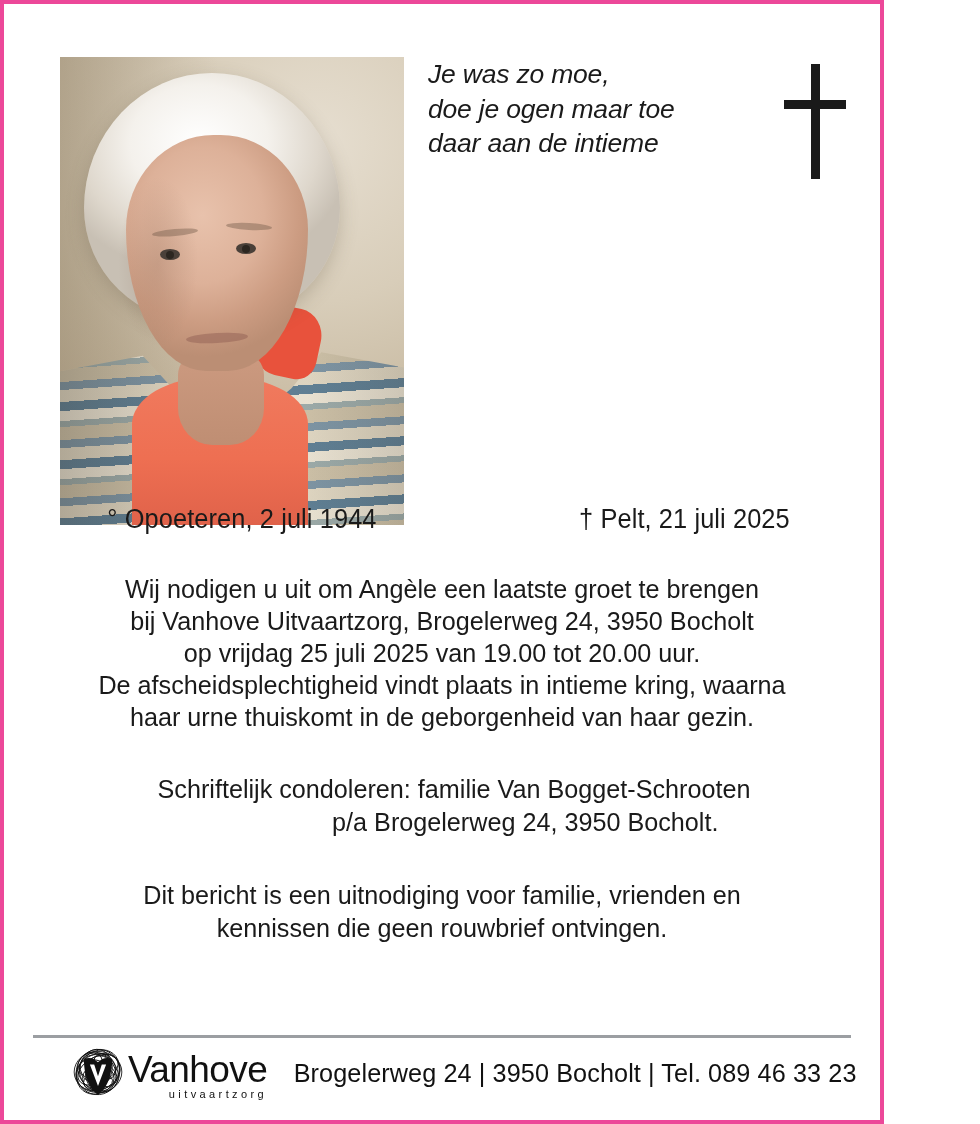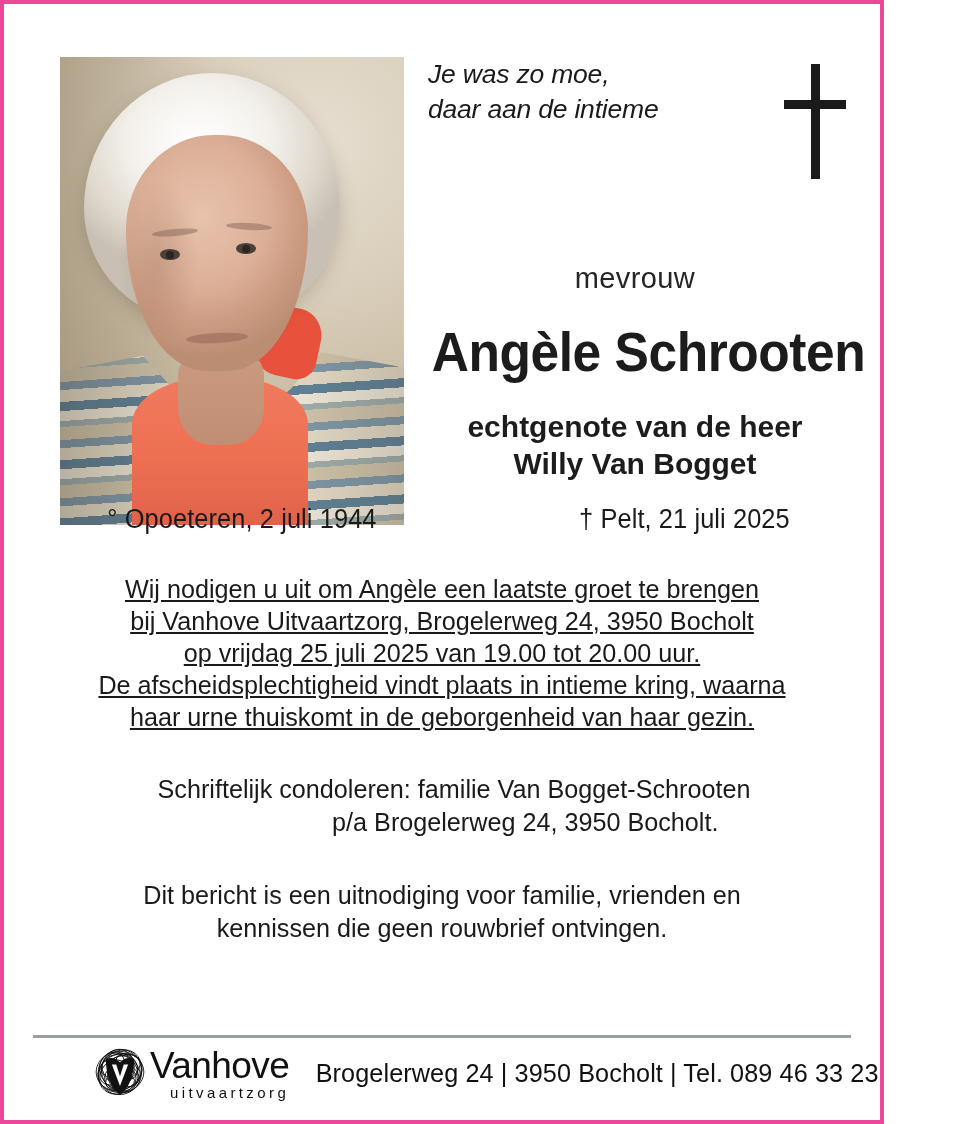--- a/index.html
+++ b/index.html
@@ -253,21 +253,20 @@
   .dates .d-left { padding-left: 52px; }
   .dates .d-right { padding-right: 38px; }
 
   
   .body {
     margin-top: 38px;
     text-align: center;
     font-size: 26.5px;
     line-height: 32px;
     letter-spacing: 0;
-    text-decoration: underline;
   }
   .body .ln { white-space: nowrap; transform: scaleX(.95); display: block; }
 
   .condolence {
     margin-top: 40px;
     text-align: center;
     font-size: 26.5px;
     line-height: 33px;
     margin-left: 24px;
   }
@@ -291,21 +290,21 @@
     height: 3px;
     background: #9b9ea2;
   }
   .footer {
     position: absolute;
     left: 0; right: 0;
     bottom: 16px;
     height: 62px;
     display: flex;
     align-items: center;
-    padding-left: 88px;
+    padding-left: 66px;
   }
   .logo {
     display: flex;
     align-items: flex-end;
     margin-right: 18px;
   }
   .logo-mark {
     width: 56px;
     height: 52px;
     margin-right: 2px;
@@ -317,21 +316,21 @@
   }
   .logo-name {
     font-size: 37px;
     letter-spacing: -0.6px;
     color: #111;
     display: block;
     line-height: 36px;
   }
   .logo-sub {
     display: block;
-    font-size: 15px;
+    font-size: 11px;
     letter-spacing: 3.4px;
     color: #111;
     text-align: right;
     margin-top: 1px;
   }
   .footer-contact {
     font-size: 26px;
     letter-spacing: .1px;
     color: #111;
     transform: scaleX(.97);
@@ -358,36 +357,29 @@
       <div class="shadow-cheek"></div>
       <div class="brow-l"></div>
       <div class="brow-r"></div>
       <div class="eye-l"></div>
       <div class="eye-r"></div>
       <div class="mouth"></div>
     </div>
 
     <div class="verse">
       <div>Je was zo moe,</div>
+      <div>doe je ogen maar toe</div>
       <div>daar aan de intieme</div>
     </div>
 
     <div class="cross">
       <div class="v"></div>
       <div class="h"></div>
     </div>
 
-    <div class="nameblock">
-      <div class="mevrouw">mevrouw</div>
-      <div class="fullname">Angèle Schrooten</div>
-      <div class="spouse">
-        <div>echtgenote van de heer</div>
-        <div>Willy Van Bogget</div>
-      </div>
-    </div>
   </div>
 
   <div class="dates">
     <div class="d-left">° Opoeteren, 2 juli 1944</div>
     <div class="d-right">† Pelt, 21 juli 2025</div>
   </div>
 
   <div class="body">
     <span class="ln">Wij nodigen u uit om Angèle een laatste groet te brengen</span>
     <span class="ln">bij Vanhove Uitvaartzorg, Brogelerweg 24, 3950 Bocholt</span>

